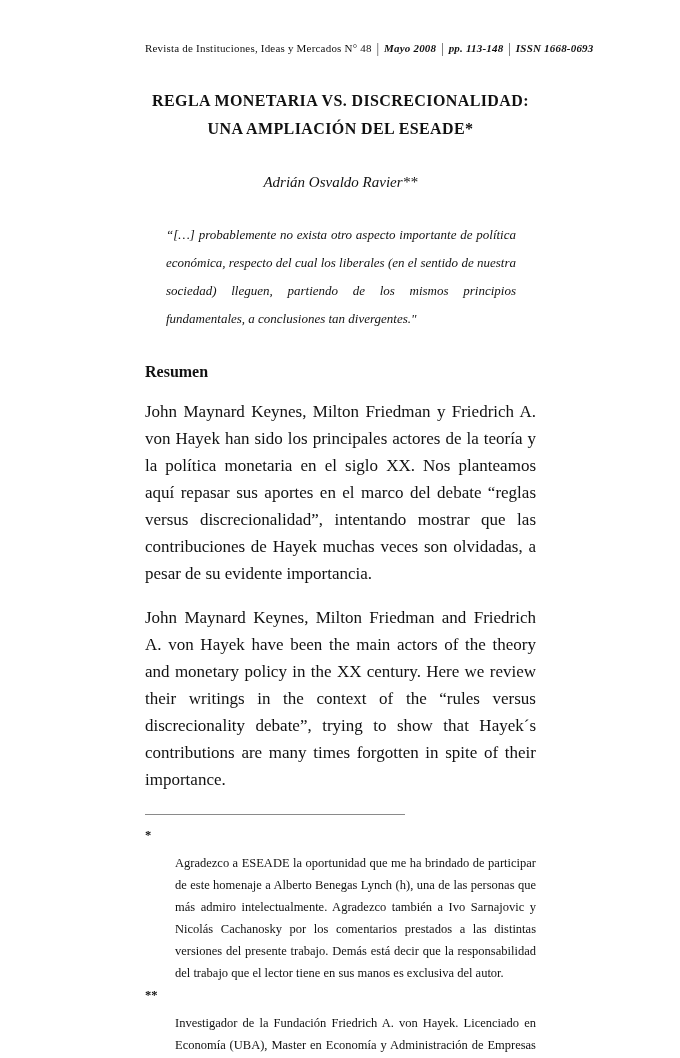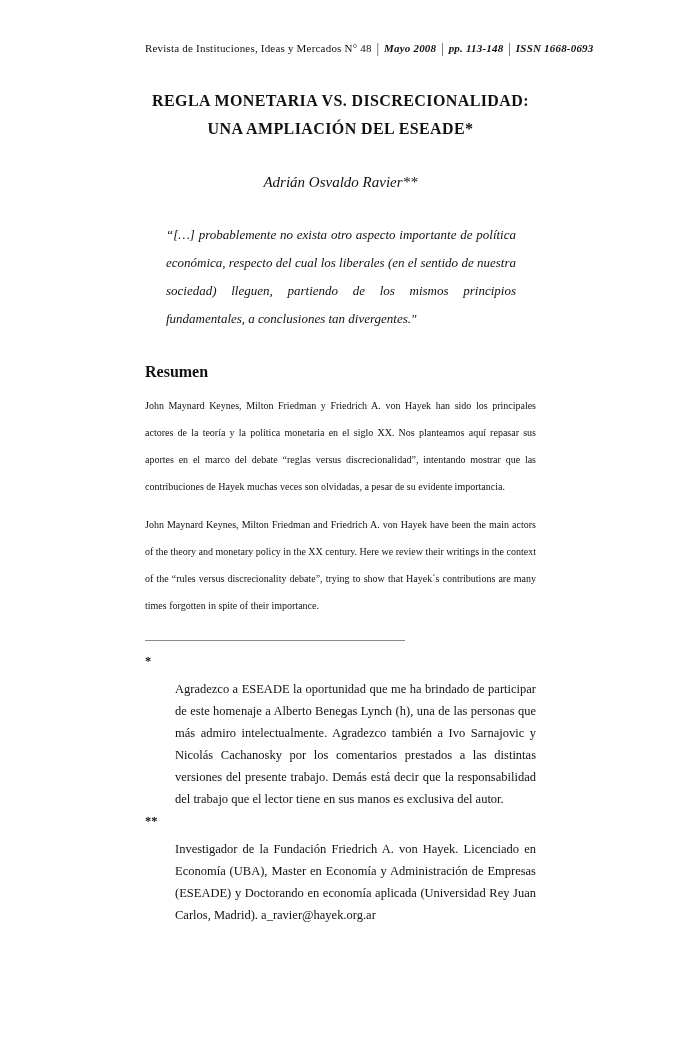--- a/index.html
+++ b/index.html
@@ -59,22 +59,22 @@
     text-align: right;
     font-size: 13.5px;
     line-height: 28px;
   }
   .section-heading {
     margin-top: 30px;
     font-weight: bold;
     font-size: 16px;
   }
   .body-para {
-    margin-top: 11px;
-    font-size: 10px;
+    margin-top: 17px;
+    font-size: 17px;
     line-height: 27px;
     text-align: justify;
   }
   .footnote-block {
     margin-top: 21px;
   }
   .footnote-rule {
     width: 260px;
     height: 0;
     border-top: 1px solid #8a8a8a;

